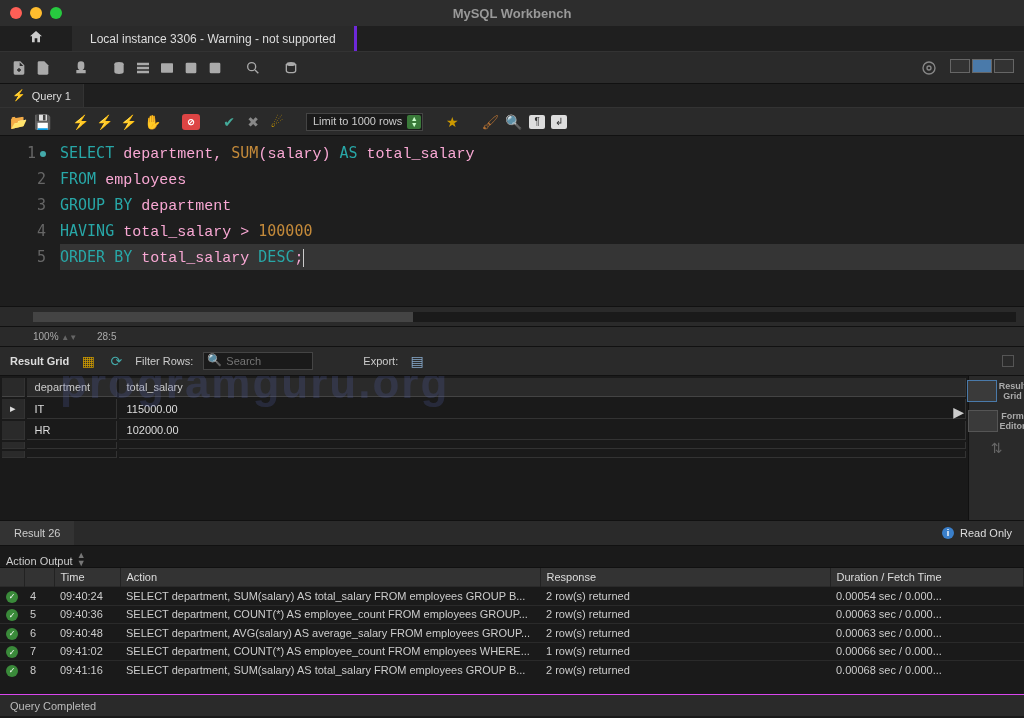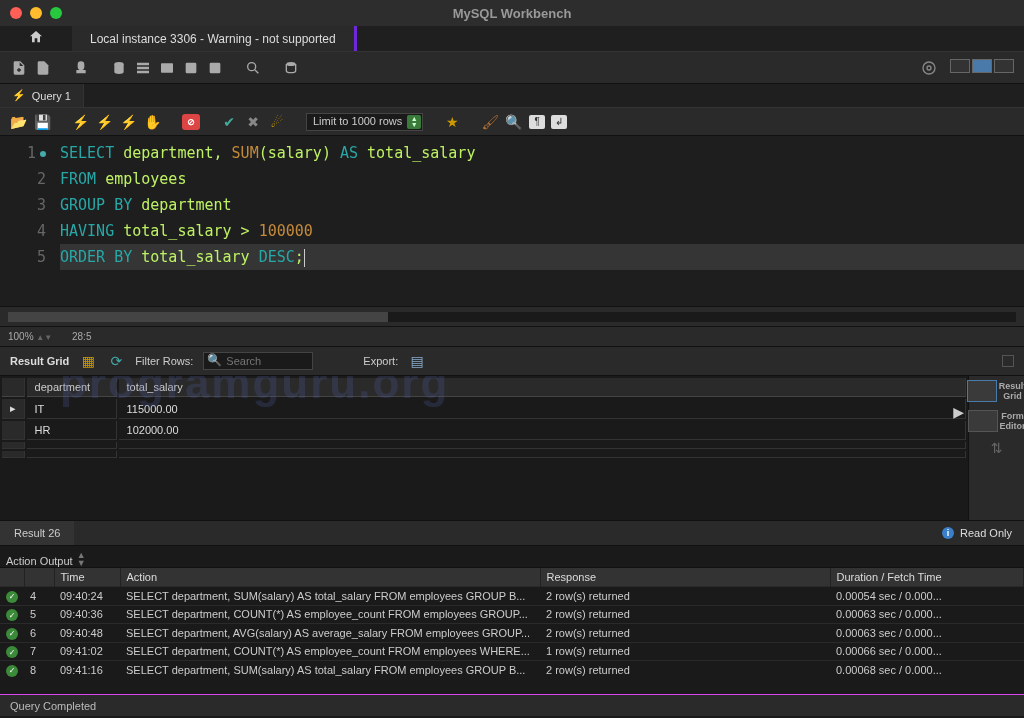--- a/index.html
+++ b/index.html
@@ -43,24 +43,24 @@
 .editor-area { height:170px; background:#1e1e1e; display:flex; font-family:"SF Mono",Menlo,Consolas,monospace; font-size:15px; }
 .gutter { width:60px; background:#1e1e1e; color:#666; text-align:right; padding-right:14px; padding-top:4px; }
 .gutter-line { height:26px; line-height:26px; }
 .marker { display:inline-block; width:6px; height:6px; background:#4aa; border-radius:50%; margin-left:4px; vertical-align:middle; }
 .code { flex:1; padding-top:4px; }
 .code-line { height:26px; line-height:26px; color:#ccc; }
 .code-line.current { background:#353535; }
 .kw { color:#28a7a7; }
 .func { color:#c48a3a; }
 .num { color:#c48a3a; }
-.str, .plain { color:#bef264; }
-
-
-.zoom-bar { height:20px; background:#2a2a2a; display:flex; align-items:center; font-size:10px; color:#aaa; border-top:1px solid #111; }
+.str, .plain { color:#f9a8d4;font-family:Liberation Mono, monospace; }
+
+
+.zoom-bar { height:20px; background:#2a2a2a; display:flex; align-items:center; font-size:10px; color:#aaa; border-top:1px solid #111;padding-left:25px; }
 .zoom-bar .hsb { flex:1; height:10px; margin:0 8px; background:#1a1a1a; position:relative; }
 .zoom-bar .hsb-thumb { position:absolute; left:0; width:380px; height:10px; background:#444; }
 .zoom-left { width:64px; padding-left:8px; }
 .zoom-coord { width:80px; padding-left:8px; }
 
 
 .result-toolbar { height:30px; background:#2a2a2a; display:flex; align-items:center; padding:0 10px; gap:10px; font-size:11px; border-top:1px solid #111; border-bottom:1px solid #111; }
 .result-toolbar b { font-weight:600; color:#ddd; }
 .filter-input { background:#1a1a1a; border:1px solid #444; color:#888; padding:1px 6px 1px 22px; width:110px; height:18px; font-size:11px; }
 .filter-wrap { position:relative; }

